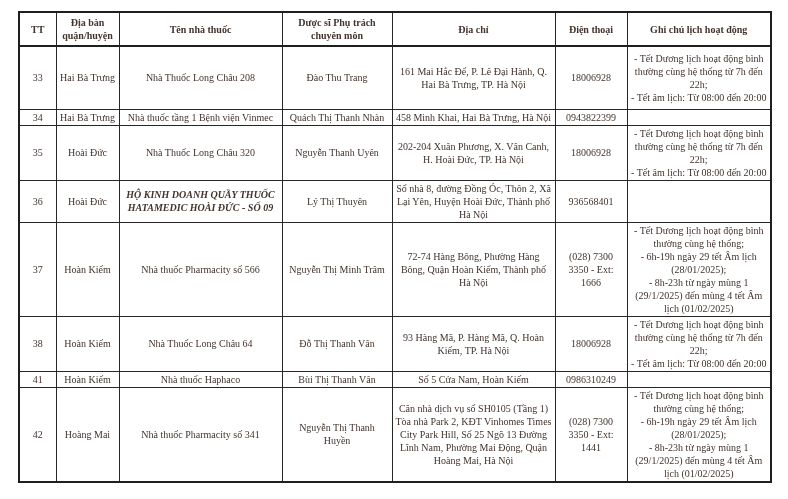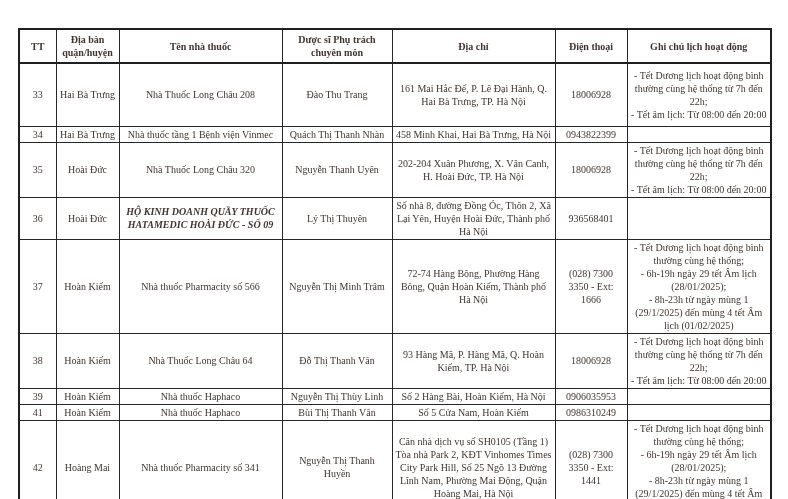--- a/index.html
+++ b/index.html
@@ -6,21 +6,21 @@
     margin: 0;
     padding: 0;
     background: #ffffff;
     font-family: "Liberation Serif", "DejaVu Serif", serif;
   }
   .page {
     width: 788px;
     height: 499px;
     background: #ffffff;
     box-sizing: border-box;
-    padding: 28px 18px;
+    padding: 11px 18px;
     overflow: hidden;
   }
   table.pharmacy-table {
     border-collapse: collapse;
     width: 752px;
     table-layout: fixed;
     color: #42332c;
     font-size: 10px;
     line-height: 1.3;
   }
@@ -131,29 +131,20 @@
           <td class="col-tt">38</td>
           <td class="col-district">Hoàn Kiếm</td>
           <td class="col-name">Nhà Thuốc Long Châu 64</td>
           <td class="col-pharmacist">Đỗ Thị Thanh Vân</td>
           <td class="col-address">93 Hàng Mã, P. Hàng Mã, Q. Hoàn Kiếm, TP. Hà Nội</td>
           <td class="col-phone">18006928</td>
           <td class="col-note">- Tết Dương lịch hoạt động bình thường cùng hệ thống từ 7h đến 22h;
 - Tết âm lịch: Từ 08:00 đến 20:00</td>
         </tr>
         <tr style="height: 13px;">
-          <td class="col-tt">39</td>
-          <td class="col-district">Hoàn Kiếm</td>
-          <td class="col-name">Nhà thuốc Haphaco</td>
-          <td class="col-pharmacist">Nguyễn Thị Thùy Linh</td>
-          <td class="col-address">Số 2 Hàng Bài, Hoàn Kiếm, Hà Nội</td>
-          <td class="col-phone">0906035953</td>
-          <td class="col-note"></td>
-        </tr>
-        <tr style="height: 13px;">
           <td class="col-tt">41</td>
           <td class="col-district">Hoàn Kiếm</td>
           <td class="col-name">Nhà thuốc Haphaco</td>
           <td class="col-pharmacist">Bùi Thị Thanh Vân</td>
           <td class="col-address">Số 5 Cửa Nam, Hoàn Kiếm</td>
           <td class="col-phone">0986310249</td>
           <td class="col-note"></td>
         </tr>
         <tr style="height: 83px;">
           <td class="col-tt">42</td>

